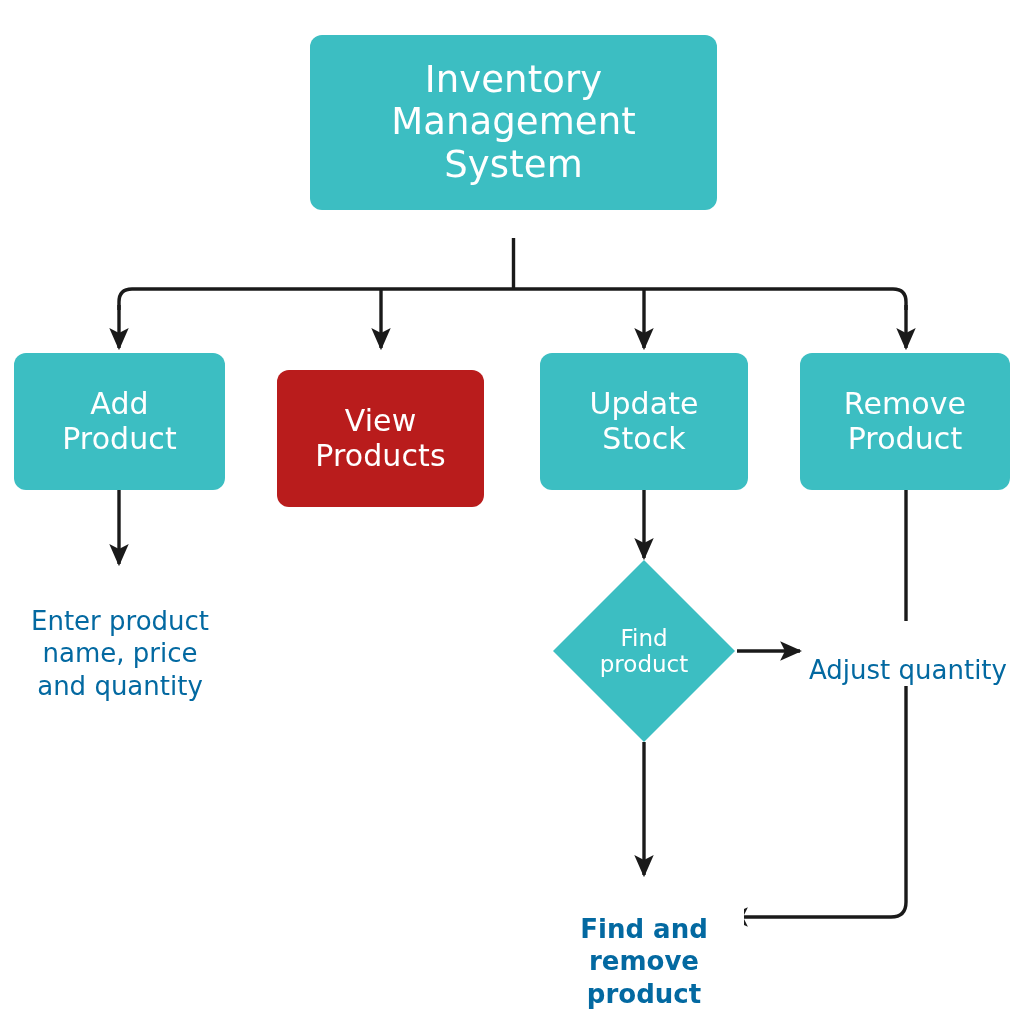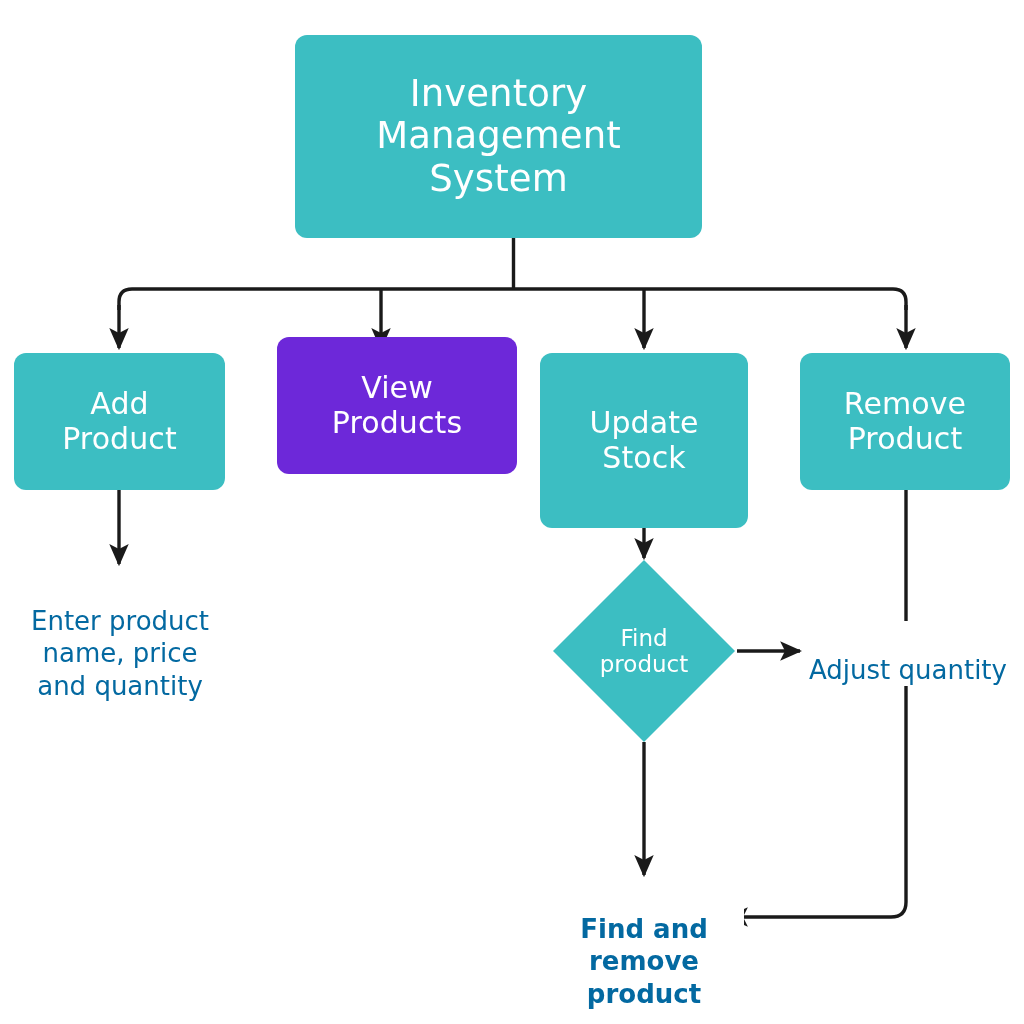--- a/index.html
+++ b/index.html
@@ -112,37 +112,37 @@
 
       <path d="M 737 651 L 800 651" marker-end="url(#arrowhead)"></path>
 
       <path d="M 644 742 L 644 875" marker-end="url(#arrowhead)"></path>
 
       <path d="M 906 490 L 906 902 Q 906 917 891 917 L 728 917" marker-end="url(#arrowhead)"></path>
 
     </g>
   </svg>
 
-  <div class="node box root" style="left:295px; top:35px; width:407px; height:203px; background:#3cbec2;">
+  <div class="node box root" style="left:310px; top:35px; width:407px; height:175px; background:#3cbec2;">
     <span class="node-label">Inventory
 Management
 System</span>
   </div>
 
   <div class="node box step" style="left:14px; top:353px; width:211px; height:137px; background:#3cbec2;">
     <span class="node-label">Add
 Product</span>
   </div>
 
-  <div class="node box step" style="left:277px; top:337px; width:240px; height:137px; background:#6d28d9;">
+  <div class="node box step" style="left:277px; top:370px; width:207px; height:137px; background:#b91c1c;">
     <span class="node-label">View
 Products</span>
   </div>
 
-  <div class="node box step" style="left:540px; top:353px; width:208px; height:175px; background:#3cbec2;">
+  <div class="node box step" style="left:540px; top:353px; width:208px; height:137px; background:#3cbec2;">
     <span class="node-label">Update
 Stock</span>
   </div>
 
   <div class="node box step" style="left:800px; top:353px; width:210px; height:137px; background:#3cbec2;">
     <span class="node-label">Remove
 Product</span>
   </div>
 
   <div class="diamond-wrap" style="left:552px; top:559px; width:184px; height:184px;">

